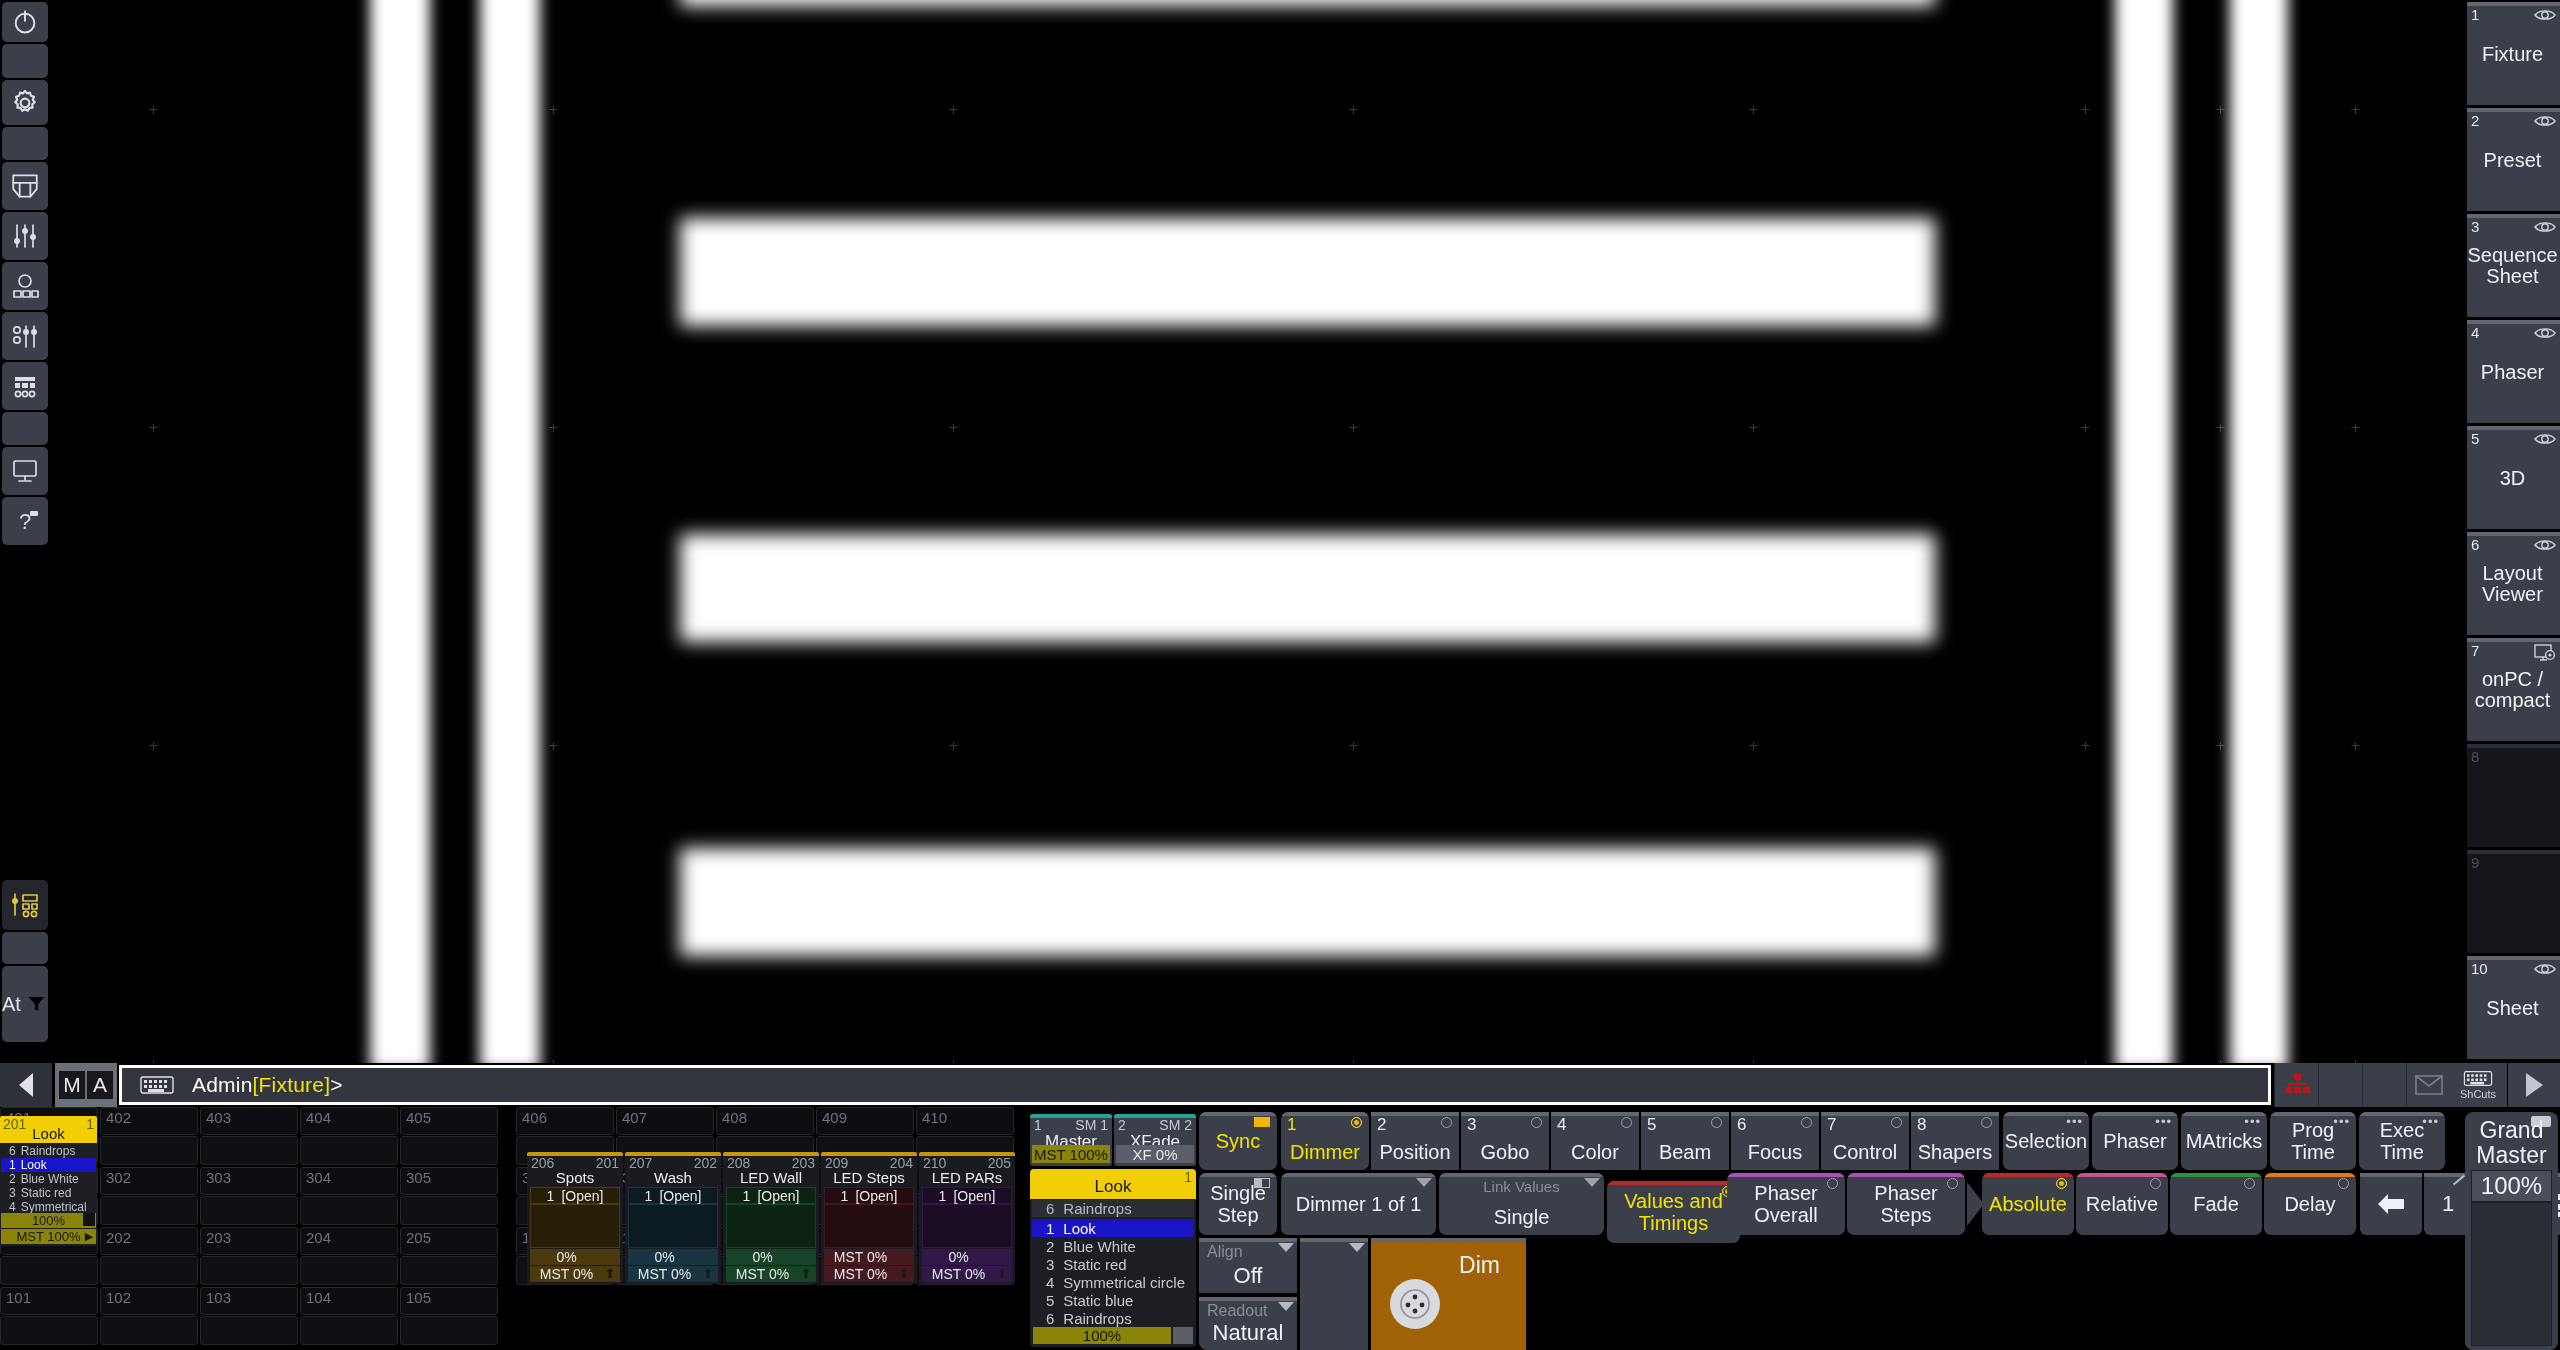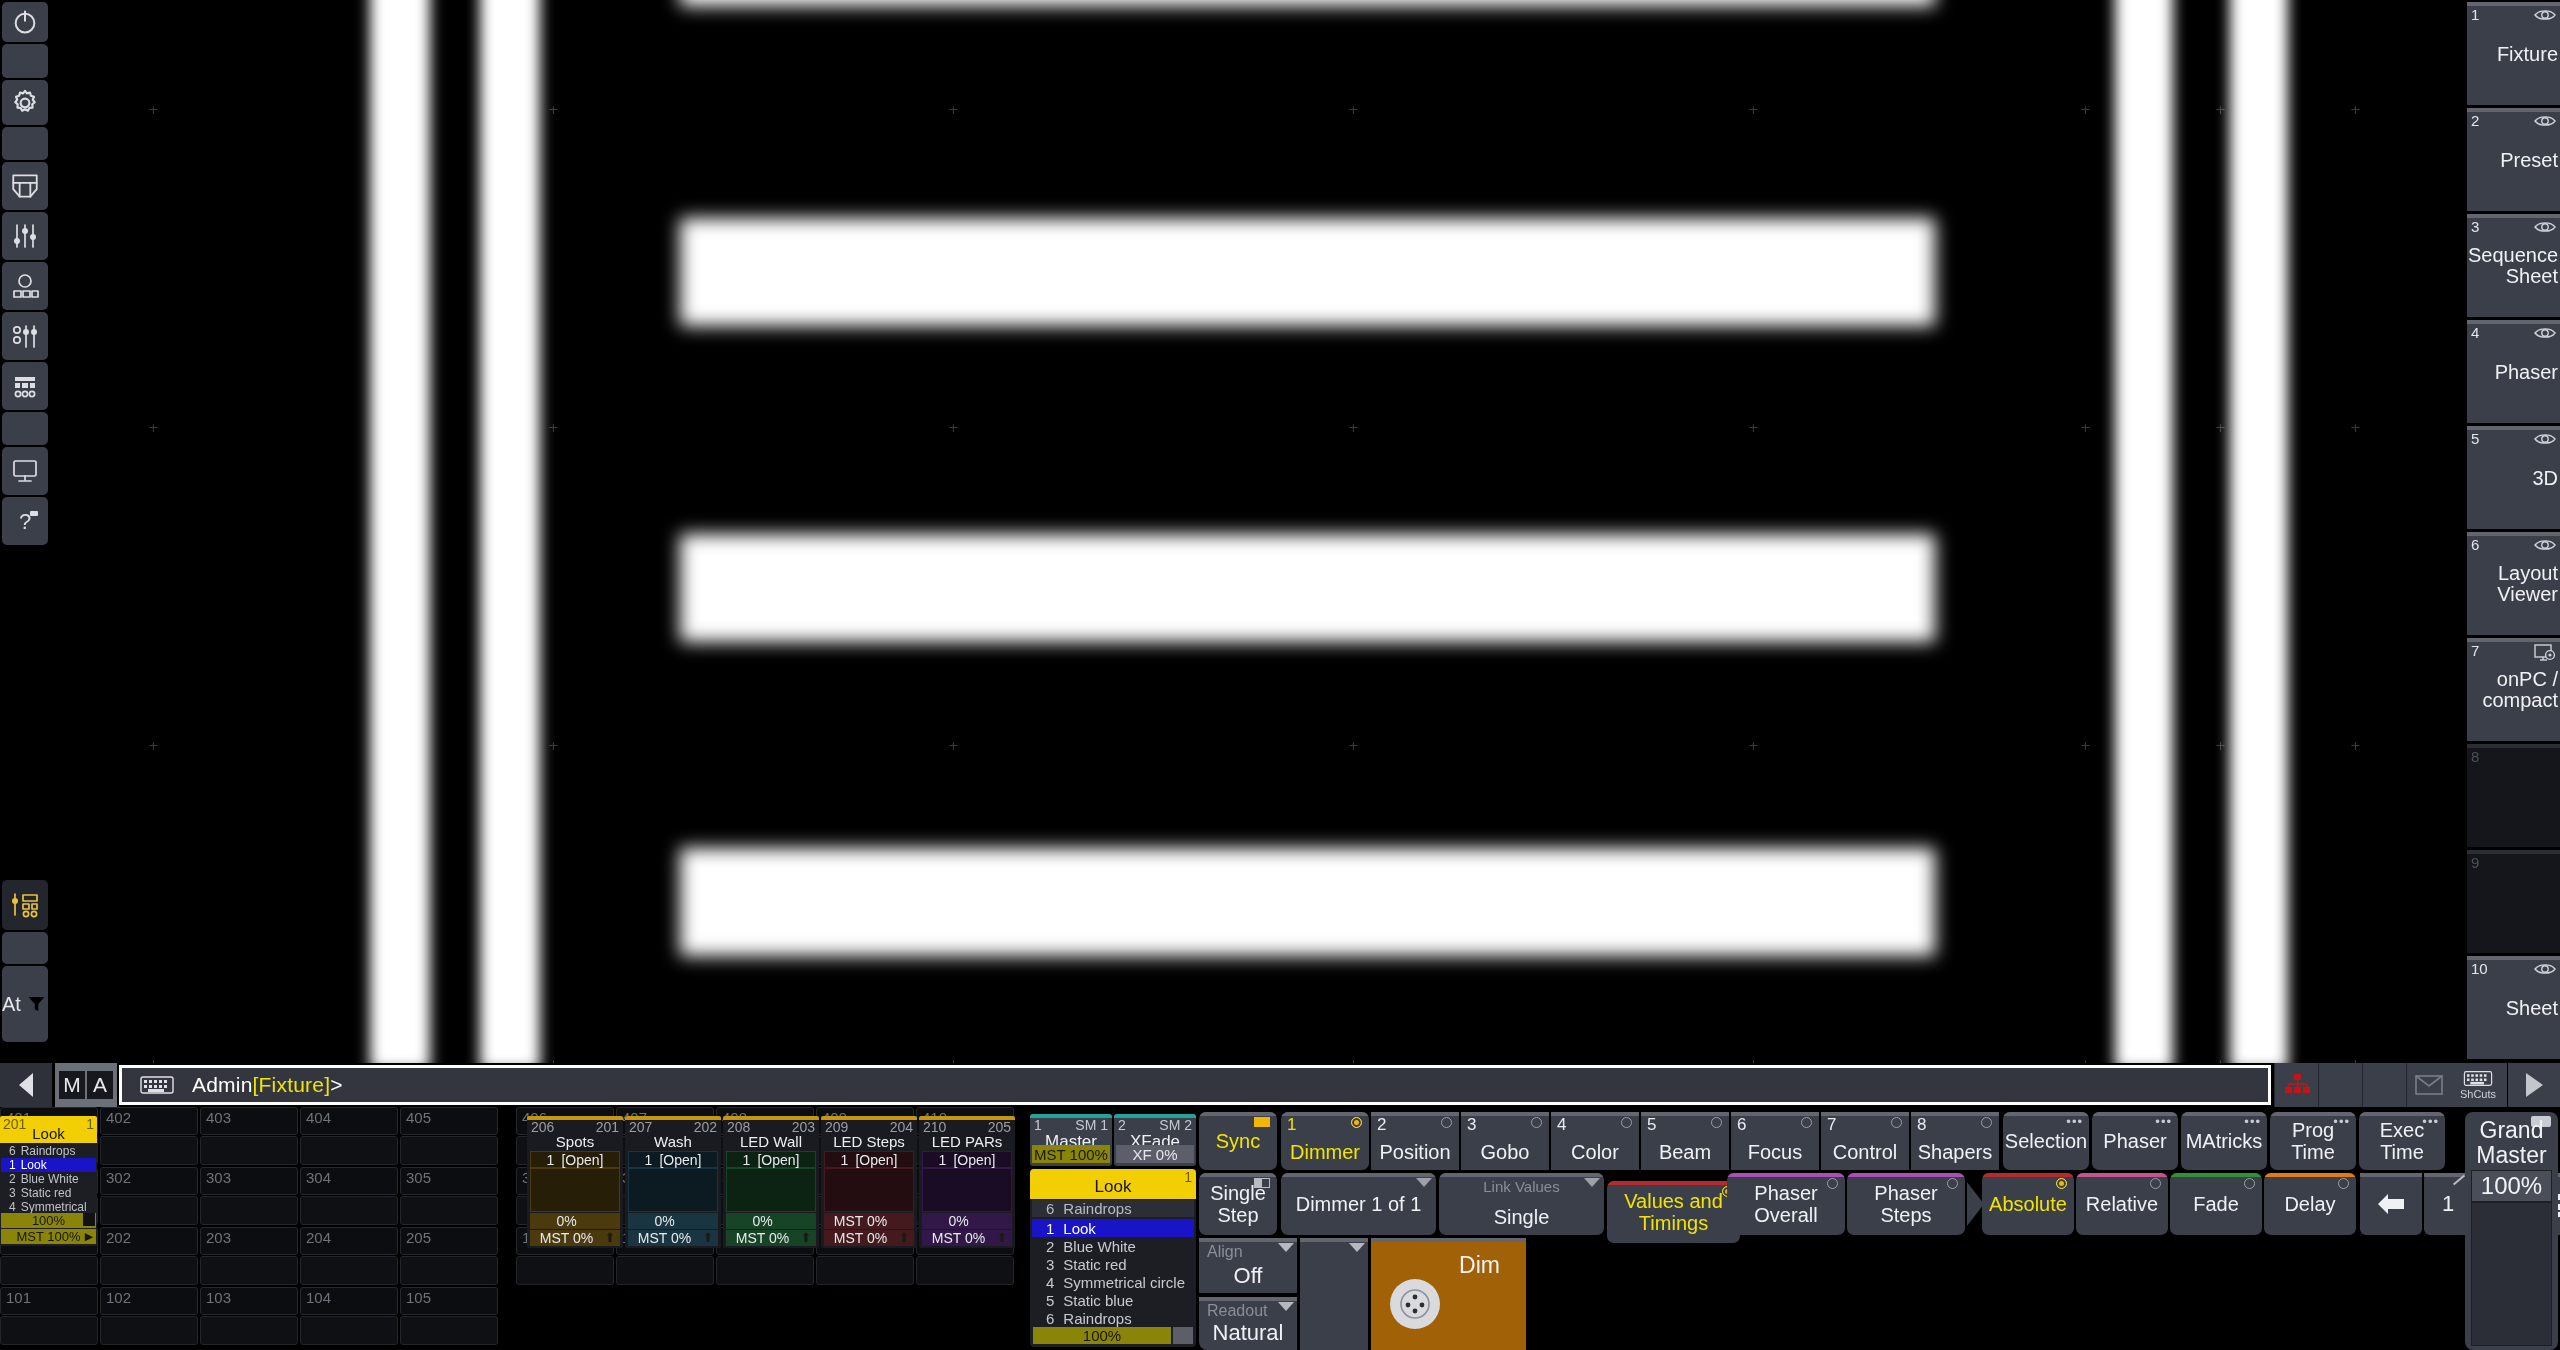--- a/index.html
+++ b/index.html
@@ -52,36 +52,36 @@
   #playbtn { position:absolute; left:2508px; top:0px; width:52px; height:44px; background:#3b3f4a;
              display:flex; align-items:center; justify-content:center; }
 
   
   #rightbar { position:absolute; left:2464px; top:0px; width:96px; height:1063px; background:#000; }
   .vbtn { position:absolute; left:3px; width:93px; background:#3b3f4a; }
   .vbtn .topline { position:absolute; left:0; top:0; width:100%; height:4px; background:#63666f; }
   .vbtn .num { position:absolute; left:4px; top:4px; font-size:15px; color:#e4e6ea; }
   .vbtn .eye { position:absolute; right:4px; top:6px; }
   .vbtn .vlabel { position:absolute; left:0; right:2px; top:50%; transform:translateY(-50%);
-                  text-align:right; font-size:20px; color:#f0f1f4; line-height:1.05; }
+                  text-align:center; font-size:20px; color:#f0f1f4; line-height:1.05; }
   .vbtn.empty { background:#14161b; }
   .vbtn.empty .num { color:#4c4f58; }
   .vbtn.empty .topline { background:#2b2d35; }
 
   
   #bottom { position:absolute; left:0; top:1107px; width:2560px; height:243px; background:#000; }
 
   
   .exgrid { position:absolute; }
   .excell { position:absolute; background:#0c0d10; border:1px solid #26272d; border-radius:3px; }
   .excell .lbl { position:absolute; left:5px; top:1px; font-size:15px; color:#6f727a; }
   .exslot { position:absolute; background:#0f1013; border:1px solid #24252b; border-radius:3px;}
 
   
-  .fader { position:absolute; border-radius:2px; overflow:hidden; }
+  .fader { position:absolute; border-radius:2px; overflow:hidden;margin-top:36px; }
   .fader .topbar { position:absolute; left:0; top:0; width:100%; height:4px; }
   .fader .ids { position:absolute; left:0; top:3px; width:100%; height:15px; }
   .fader .idl { position:absolute; left:4px; top:0; font-size:14px; color:#9a9da5; }
   .fader .idr { position:absolute; right:4px; top:0; font-size:14px; color:#9a9da5; }
   .fader .name { position:absolute; left:0; right:0; top:17px; text-align:center; font-size:15px; color:#eceef2; }
   .fader .cue { position:absolute; left:3px; right:3px; top:35px; height:17px; border:1px solid;
                 font-size:14px; color:#e8eaee; display:flex; align-items:center; justify-content:center; gap:7px;}
   .fader .body { position:absolute; left:3px; right:3px; top:52px; bottom:36px; border:1px solid; }
   .fader .barA { position:absolute; left:3px; right:3px; bottom:19px; height:16px; font-size:14px;
                  display:flex; align-items:center; justify-content:center; color:#e8eaee; }

